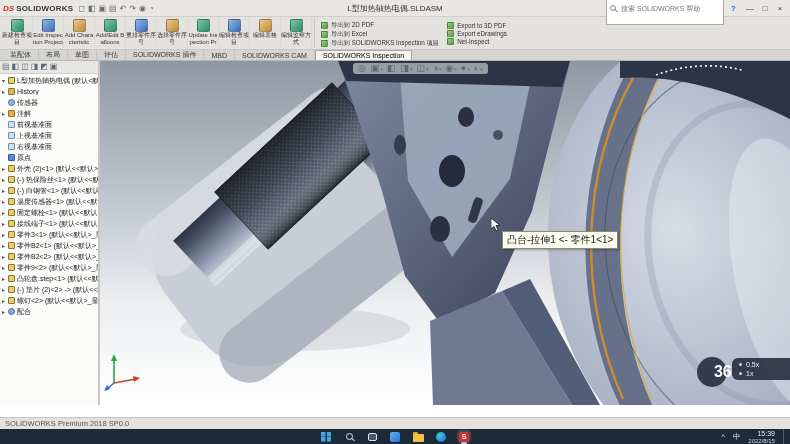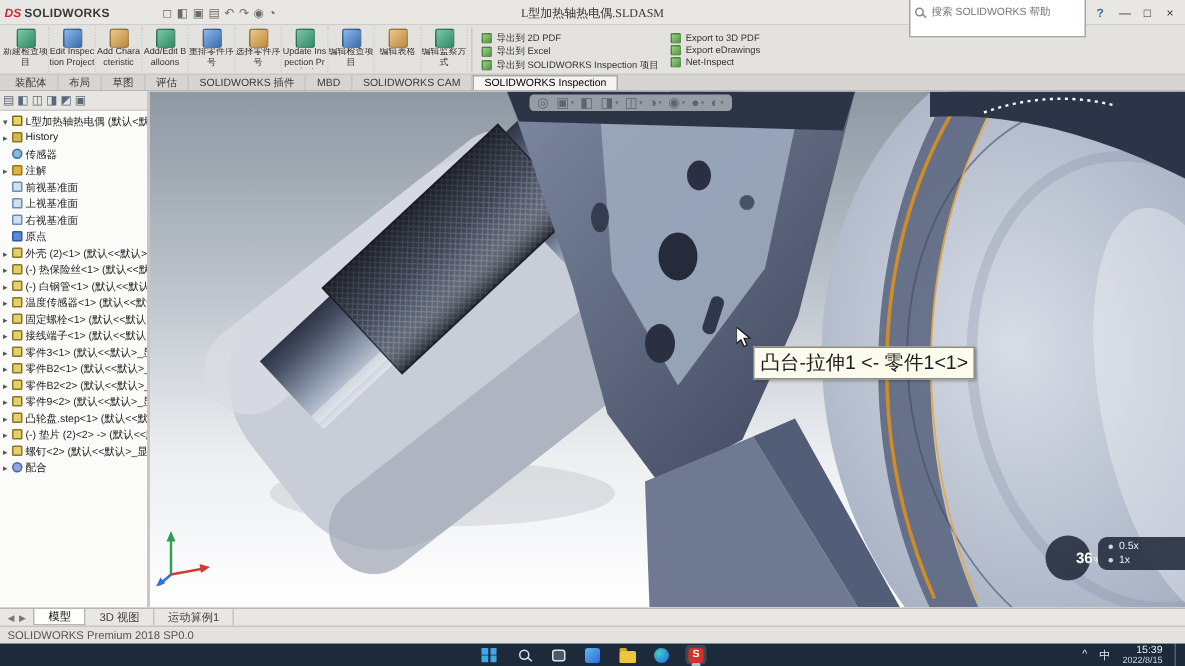--- a/index.html
+++ b/index.html
@@ -2,27 +2,27 @@
 <html><head>
 <meta charset="utf-8">
 <style>
   html,body{margin:0;padding:0;background:#777;}
   *{box-sizing:border-box;}
   .screen{position:relative;width:790px;height:444px;background:#fff;overflow:hidden;
     font-family:"Liberation Sans",sans-serif;-webkit-font-smoothing:antialiased;}
 
   
   .titlebar{position:absolute;left:0;top:0;width:790px;height:17px;background:#e9e7e3;
-    border-bottom:1px solid #cfcdc9;display:flex;align-items:center;padding:0 3px;font-size:8px;color:#444;gap:30px;}
+    border-bottom:1px solid #cfcdc9;display:flex;align-items:center;padding:0 3px;font-size:8px;color:#444;}
   .logo{display:flex;align-items:center;gap:2px;margin-right:5px;}
   .logo-mark{color:#d22a2a;font-weight:bold;font-style:italic;font-size:8px;}
   .logo-text{font-weight:bold;color:#3a3a3a;letter-spacing:.2px;font-size:8px;}
   .qat{display:flex;align-items:center;gap:3px;color:#6b6b6b;font-size:8px;}
   .qat span{cursor:default;}
-  .doc-title{position:absolute;left:0;right:0;text-align:center;font-size:8px;color:#333;pointer-events:none;font-family:Liberation Serif, serif;}
+  .doc-title{position:absolute;left:0;right:0;text-align:center;font-size:8px;color:#333;pointer-events:none;}
   .tb-right{margin-left:auto;display:flex;align-items:center;gap:4px;z-index:2;}
   .search-box{display:flex;align-items:center;gap:3px;width:118px;height:12px;background:#fff;
     border:1px solid #a9a7a3;padding:16px 3px;}
   .mag{width:6px;height:6px;border:1px solid #8a8a8a;border-radius:50%;position:relative;flex:none;}
   .mag::after{content:"";position:absolute;width:4px;height:1px;background:#8a8a8a;right:-3px;bottom:-1px;transform:rotate(40deg);}
   .search-box input{border:none;outline:none;width:100%;font-size:7px;color:#555;background:transparent;
     font-family:"Liberation Sans",sans-serif;}
   .helpbtn{width:11px;text-align:center;color:#2f6db5;font-weight:bold;font-size:8px;}
   .winbtns{display:flex;gap:1px;}
   .winbtns span{width:14px;height:13px;display:flex;align-items:center;justify-content:center;font-size:8px;color:#333;}
@@ -73,26 +73,26 @@
 
   
   .viewport{position:relative;flex:1;height:100%;overflow:hidden;}
   .viewport svg.model{position:absolute;left:0;top:0;}
   .hud{position:absolute;left:253px;top:2px;display:flex;align-items:center;gap:4px;
     background:rgba(240,242,244,.55);border-radius:3px;padding:1px 5px;}
   .hud-ic{display:flex;align-items:center;gap:1px;}
   .hud-glyph{font-size:9px;color:#5d6570;line-height:1;}
   .hud-caret{font-size:5px;color:#6d747e;}
   .vp-tooltip{position:absolute;left:402px;top:170px;background:#fbfbee;border:1px solid #8a8a7a;
-    color:#1c1c1c;font-size:13px;padding:1px 4px;white-space:nowrap;box-shadow:1px 1px 2px rgba(0,0,0,.3);}
+    color:#1c1c1c;font-size:10px;padding:1px 4px;white-space:nowrap;box-shadow:1px 1px 2px rgba(0,0,0,.3);}
   .cursor{position:absolute;left:391px;top:157px;}
   .triad{position:absolute;left:4px;bottom:14px;}
   .zoom-circle{position:absolute;left:597px;top:296px;width:30px;height:30px;border-radius:50%;
     background:rgba(33,42,58,.88);color:#fff;display:flex;align-items:center;justify-content:center;gap:1px;}
-  .zoom-val{font-size:10px;font-weight:bold;margin-left:28px;}
+  .zoom-val{font-size:16px;font-weight:bold;margin-left:28px;}
   .zoom-unit{font-size:6px;margin-top:4px;}
   .speed-pill{position:absolute;left:632px;top:297px;width:72px;background:rgba(33,42,58,.88);
     border-radius:6px;padding:3px 7px;display:flex;flex-direction:column;gap:2px;}
   .speed-row{display:flex;align-items:center;gap:4px;color:#e8edf4;font-size:7px;}
   .speed-dot{width:3px;height:3px;border-radius:50%;background:#cfd8e4;flex:none;}
 
   
   .modeltabs{position:absolute;left:0;top:405px;width:790px;height:12px;background:#e9e7e4;
     border-top:1px solid #b9b7b3;display:flex;align-items:stretch;font-size:7.5px;color:#444;}
   .mt-nav{display:flex;align-items:center;gap:3px;padding:0 5px;color:#777;font-size:6px;}
@@ -564,38 +564,20 @@
           <span>0.5x</span>
         </div>
           <div class="speed-row">
           <span class="speed-dot"></span>
           <span>1x</span>
         </div>
         </div>
     </div>
   </div>
 
-  <div class="modeltabs">
-    <div class="mt-nav">
-      <span>◀</span>
-      <span>▶</span>
-    </div>
-    <div class="repeat-host">
-
-    <div class="mtab active">
-        <span>模型</span>
-      </div>
-        <div class="mtab">
-        <span>3D 视图</span>
-      </div>
-        <div class="mtab">
-        <span>运动算例1</span>
-      </div>
-      </div>
-  </div>
 
   <div class="statusbar">
     <span class="sb-left">SOLIDWORKS Premium 2018 SP0.0</span>
   </div>
 
   <div class="taskbar">
     <div class="tb-icons repeat-host">
 
     <div class="tbi" data-icon-type="start">
         <span class="tbi-shape"></span>

